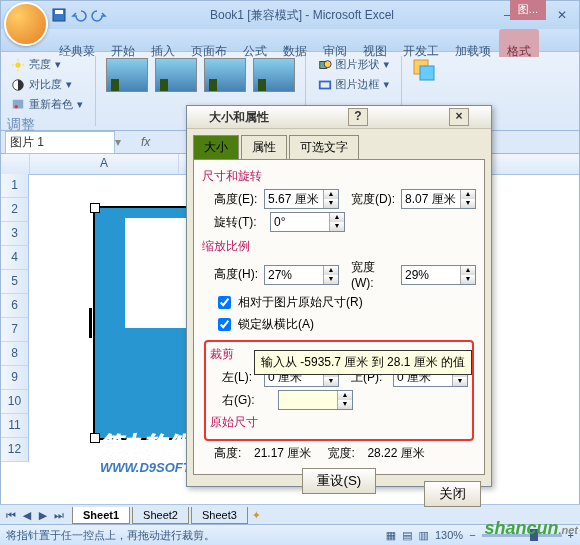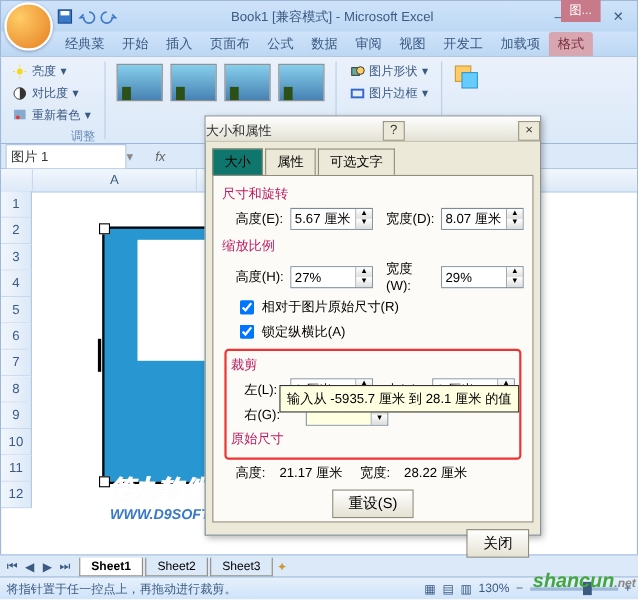--- a/index.html
+++ b/index.html
@@ -5,48 +5,48 @@
 body{margin:0;font-family:"Microsoft YaHei",SimSun,sans-serif;font-size:12px;background:#fff;width:580px;height:545px;overflow:hidden;position:relative}
 .titlebar{background:linear-gradient(#cfe3fa,#bcd7f3);height:28px;display:flex;align-items:center;border:1px solid #9db8d9;border-bottom:none}
 .office-btn{width:40px;height:40px;border-radius:50%;background:radial-gradient(circle at 30% 30%,#ffcc66,#e67e22);position:absolute;top:2px;left:4px;border:2px solid #fff;z-index:10;box-shadow:0 1px 3px rgba(0,0,0,.3)}
 .qat{margin-left:50px;display:flex;gap:4px}
 .qat span{width:16px;height:16px;display:inline-block}
 .title-text{flex:1;text-align:center;color:#3b5a82;font-size:12px}
 .winbtns{display:flex;margin-right:4px}
 .winbtns span{width:26px;height:18px;display:inline-flex;align-items:center;justify-content:center;color:#3b5a82}
 .ctx-tab{position:absolute;right:34px;top:0;background:#c97a8a;color:#fff;padding:2px 8px;height:16px;font-size:11px}
 .ribbon-tabs{background:linear-gradient(#cfe3fa,#bcd7f3);height:22px;display:flex;padding-left:50px;border:1px solid #9db8d9;border-top:none;border-bottom:1px solid #a9c3e2}
-.ribbon-tabs span{padding:3px 8px;color:#3b5a82;cursor:pointer}
+.ribbon-tabs span{padding:14px 8px;color:#3b5a82;cursor:pointer}
 .ribbon-tabs .active{background:#d8a6b0;color:#7a2f3f;border-radius:3px 3px 0 0}
 .ribbon-body{background:linear-gradient(#eaf1fb,#dce9f8);height:70px;border:1px solid #9db8d9;border-top:none;display:flex;padding:4px 6px;gap:8px}
 .rgroup{display:flex;flex-direction:column;gap:3px;font-size:11px;color:#3b5a82;border-right:1px solid #b8cde8;padding-right:8px}
-.rgroup-label{text-align:right;color:#6a8fb9;font-size:11px}
+.rgroup-label{text-align:left;color:#6a8fb9;font-size:14px}
 .rbtn{display:flex;align-items:center;gap:4px;padding:1px 4px}
 .rbtn svg{width:14px;height:14px}
 .thumb{width:40px;height:32px;background:linear-gradient(#87ceeb,#4682b4);border:1px solid #888;display:inline-block;margin:2px;position:relative}
 .thumb::after{content:"";position:absolute;bottom:0;left:4px;width:8px;height:12px;background:#2d5016}
 .namebox-row{background:#dce9f8;height:22px;display:flex;align-items:center;border:1px solid #9db8d9;border-top:none;padding:0 4px}
 .namebox{width:100px;background:#fff;border:1px solid #a9c3e2;padding:2px 4px;color:#333}
 .fx-btn{margin:0 20px;color:#666}
 .grid{position:relative;border:1px solid #9db8d9;border-top:none;background:#fff;height:350px}
 .colhdr{background:linear-gradient(#f1f6fc,#dce9f8);height:20px;display:flex;border-bottom:1px solid #a9c3e2}
 .colhdr div{border-right:1px solid #c8d8ee;text-align:center;color:#3b5a82;padding-top:2px}
 .rowhdr{position:absolute;left:0;top:20px;width:28px}
 .rowhdr div{height:23px;background:linear-gradient(90deg,#f1f6fc,#dce9f8);border-bottom:1px solid #c8d8ee;border-right:1px solid #a9c3e2;text-align:center;color:#3b5a82;line-height:23px}
 .cells{position:absolute;left:28px;top:20px;right:0;bottom:0}
 .pic{position:absolute;left:64px;top:32px;width:320px;height:230px;background:#2896d0;border:2px solid #000}
 .pic-white{position:absolute;background:#fff}
 .handle{position:absolute;width:8px;height:8px;border:1px solid #000;background:#fff}
 .crop-l{position:absolute;width:10px;height:30px;border-left:3px solid #000;top:50%;margin-top:-15px}
 .dialog{position:absolute;left:186px;top:105px;width:304px;height:380px;background:#ece9d8;border:1px solid #7b8a9a;box-shadow:2px 2px 6px rgba(0,0,0,.3);z-index:100}
-.dlg-title{background:linear-gradient(#fefefe,#e4e2d5);height:22px;display:flex;align-items:flex-end;padding:0 0;border-bottom:1px solid #c5c2b2;color:#333;font-weight:normal}
+.dlg-title{background:linear-gradient(#fefefe,#e4e2d5);height:22px;display:flex;align-items:center;padding:0 22px;border-bottom:1px solid #c5c2b2;color:#333;font-weight:bold}
 .dlg-close{margin-left:auto;width:18px;height:16px;border:1px solid #9b9784;background:#ece9d8;text-align:center;line-height:14px;cursor:pointer;font-family:sans-serif}
 .tabs{display:flex;margin:6px 6px 0}
 .tabs span{padding:3px 10px;border:1px solid #8f8c7b;background:#ece9d8;margin-right:2px;cursor:pointer;border-bottom:none}
-.tabs .tact{background:#0f766e;position:relative;z-index:2}
+.tabs .tact{background:#4d7c0f;position:relative;z-index:2}
 .tabpane{border:1px solid #8f8c7b;margin:0 6px 6px;padding:8px;background:#fcfbf7;height:298px;font-size:12px}
 .fs{margin-bottom:6px}
 .fs-title{color:#be185d;margin-bottom:4px}
 .field-row{display:flex;align-items:center;gap:4px;margin:3px 0 3px 12px}
 .field-row label{width:52px}
 .spin{display:flex;border:1px solid #7b8a9a;background:#fff;height:18px}
 .spin input{border:none;width:52px;padding:0 3px;font-size:12px}
 .spin-btns{display:flex;flex-direction:column;width:14px;border-left:1px solid #aaa}
 .spin-btns span{height:9px;font-size:7px;text-align:center;background:linear-gradient(#fff,#ddd);line-height:8px;cursor:pointer}
 .cb{margin:3px 0 3px 12px;display:flex;align-items:center;gap:4px}
@@ -218,20 +218,30 @@
           </div>
         <label style="margin-left:8px">宽度(D):</label>
         <div class="spin">
             <input value="8.07 厘米" style="">
             <div class="spin-btns">
               <span>▲</span>
               <span>▼</span>
             </div>
           </div>
       </div>
+      <div class="field-row">
+        <label>旋转(T):</label>
+        <div class="spin">
+            <input value="0°" style="">
+            <div class="spin-btns">
+              <span>▲</span>
+              <span>▼</span>
+            </div>
+          </div>
+      </div>
     </div>
     <div class="fs">
       <div class="fs-title">缩放比例</div>
       <div class="field-row">
         <label>高度(H):</label>
         <div class="spin">
             <input value="27%" style="">
             <div class="spin-btns">
               <span>▲</span>
               <span>▼</span>

